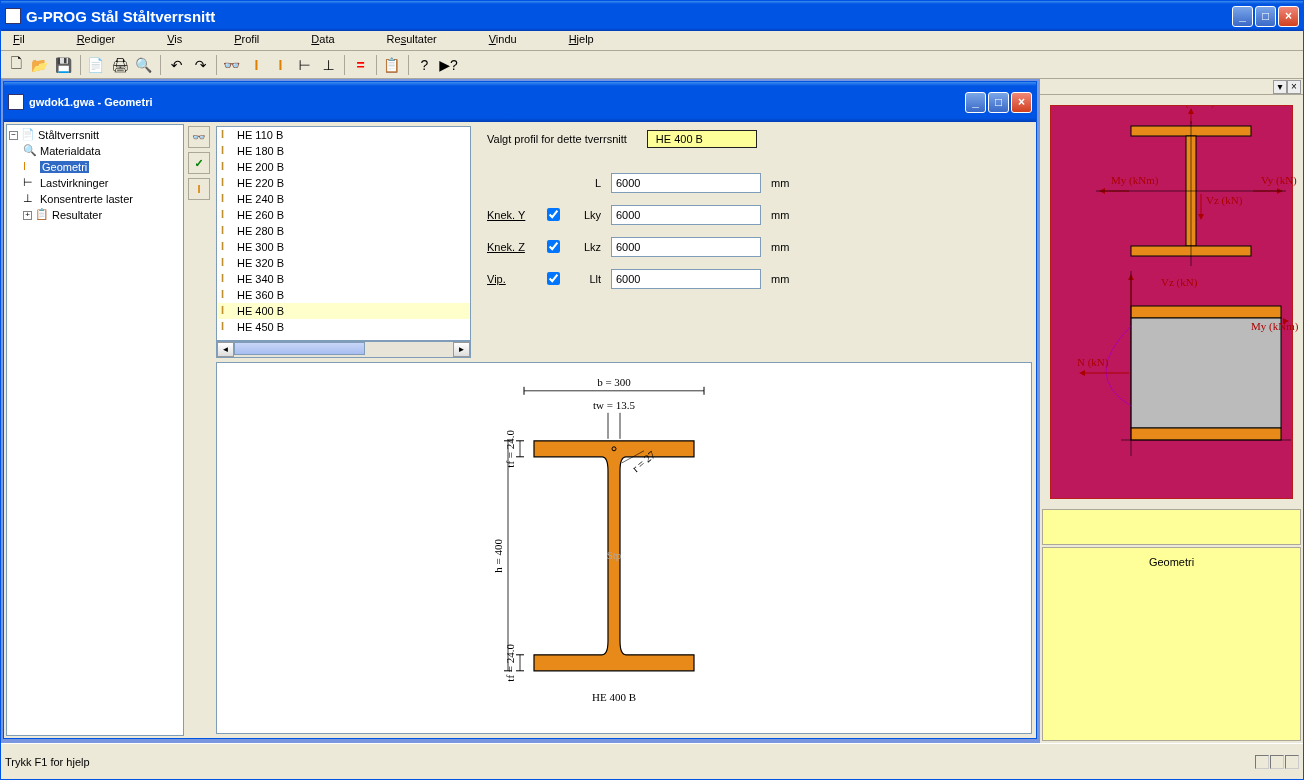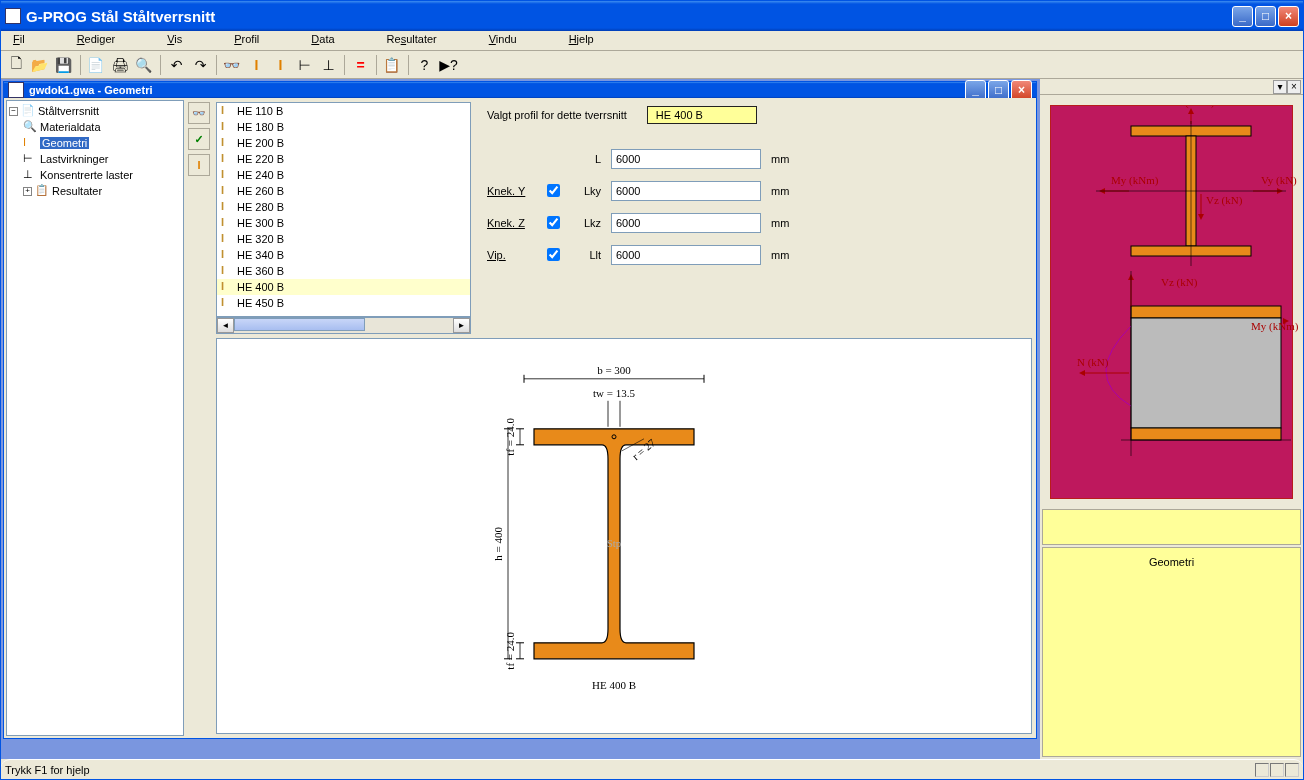--- a/index.html
+++ b/index.html
@@ -20,21 +20,21 @@
 .menubar .menu-item u { text-decoration: underline; }
 
 .toolbar { height: 28px; background: #ece9d8; display: flex; align-items: center; padding: 2px 4px; border-bottom: 1px solid #aca899; gap: 1px; }
 .toolbar .tb-btn { width: 23px; height: 22px; border: 1px solid transparent; display: flex; align-items: center; justify-content: center; }
 .toolbar .tb-sep { width: 1px; height: 20px; background: #aca899; margin: 0 3px; }
 .toolbar .tb-btn span { font-size: 14px; }
 
 .workspace { flex: 1; display: flex; background: #7a96df; position: relative; overflow: hidden; }
 
 .child-window { position: absolute; left: 2px; top: 2px; width: 1034px; height: 658px; border: 1px solid #0054e3; background: #ece9d8; display: flex; flex-direction: column; }
-.child-window .titlebar { height: 16px; font-size: 11px; }
+.child-window .titlebar { height: 40px; font-size: 11px; }
 .child-window .titlebar .title-text { font-size: 11px; }
 
 .child-body { flex: 1; display: flex; background: #ece9d8; overflow: hidden; }
 
 .tree-panel { width: 178px; background: #fff; border: 1px solid #7f9db9; margin: 2px; padding: 2px; overflow: auto; }
 .tree-item { display: flex; align-items: center; padding: 1px 0; gap: 3px; white-space: nowrap; }
 .tree-item .tree-toggle { width: 9px; height: 9px; border: 1px solid #848484; display: inline-flex; align-items: center; justify-content: center; font-size: 8px; line-height: 1; }
 .tree-item .tree-icon { width: 14px; height: 14px; display: inline-block; }
 .tree-item.selected .tree-label { background: #316ac5; color: white; padding: 0 2px; }
 .tree-indent { padding-left: 14px; }
@@ -72,21 +72,21 @@
 
 .right-panels { position: absolute; right: 0; top: 0; width: 263px; height: 100%; display: flex; flex-direction: column; background: #ece9d8; }
 .right-close { height: 16px; display: flex; justify-content: flex-end; padding: 1px 2px; border-bottom: 1px solid #aca899; }
 .right-close span { width: 14px; height: 14px; border: 1px solid #999; background: #eee; font-size: 10px; text-align: center; line-height: 12px; cursor: default; }
 
 .diagram-panel { flex: 0 0 394px; background: #be185d; border: 1px solid #b91c1c; margin: 10px; position: relative; }
 .middle-strip { flex: 0 0 36px; background: #ffff99; border: 1px solid #aca899; margin: 0 2px; }
 .help-panel { flex: 1; background: #ffff99; border: 1px solid #aca899; margin: 2px; padding: 8px; }
 .help-panel .help-title { text-align: center; margin-bottom: 10px; }
 
-.statusbar { height: 20px; background: #ece9d8; border-top: 1px solid #fff; display: flex; align-items: center; padding: 0 4px; border-radius: 9px; }
+.statusbar { height: 36px; background: #ece9d8; border-top: 1px solid #fff; display: flex; align-items: center; padding: 0 4px; }
 .statusbar .grip { margin-left: auto; display: flex; gap: 1px; }
 .statusbar .grip div { width: 14px; height: 14px; border: 1px inset #ccc; }
 
 svg text { font-family: Tahoma; }
 </style>
 </head>
 <body>
 
 <div class="main-window">
 

